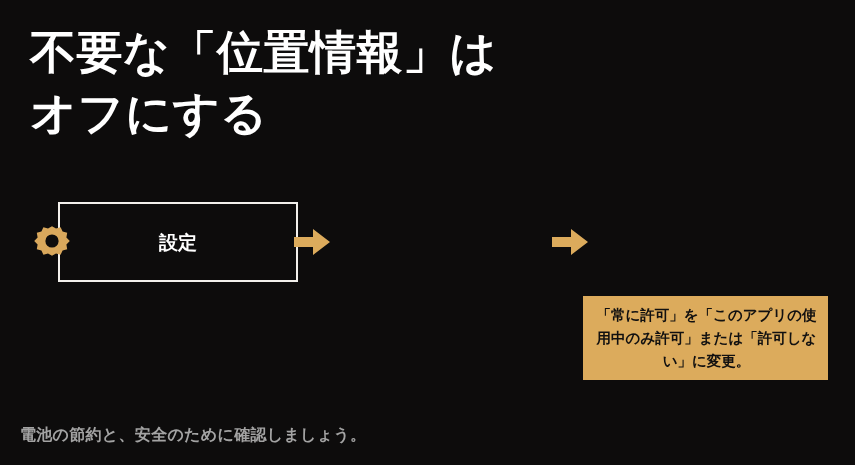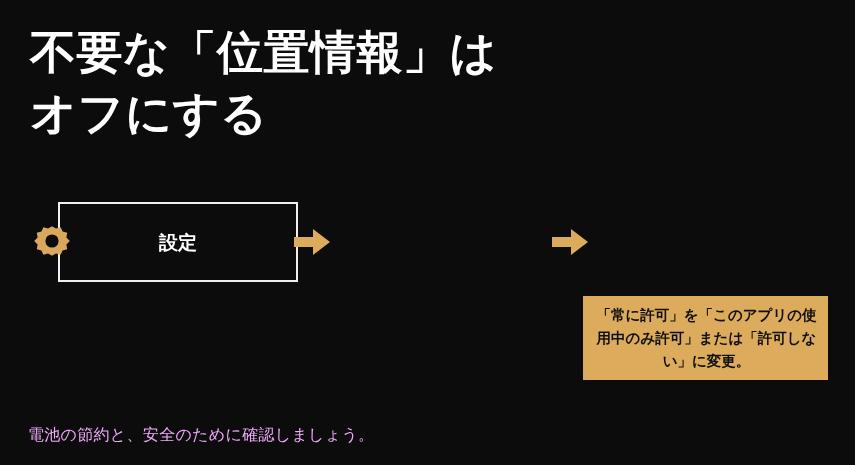--- a/index.html
+++ b/index.html
@@ -98,25 +98,25 @@
     font-size: 14.5px;
     font-weight: bold;
     line-height: 1.58;
     padding: 8px 10px 8px 12px;
     text-align: center;
   }
 
   
   .caption {
     position: absolute;
-    left: 28px;
+    left: 20px;
     top: 425px;
-    color: #f0abfc;
+    color: #a3a3a3;
     font-size: 16px;
-    font-weight: normal;
+    font-weight: bold;
     letter-spacing: 0.3px;
   }
 </style>
 </head>
 <body>
 
 <div id="slide">
 
   <div class="title">不要な「位置情報」は
 オフにする</div>

